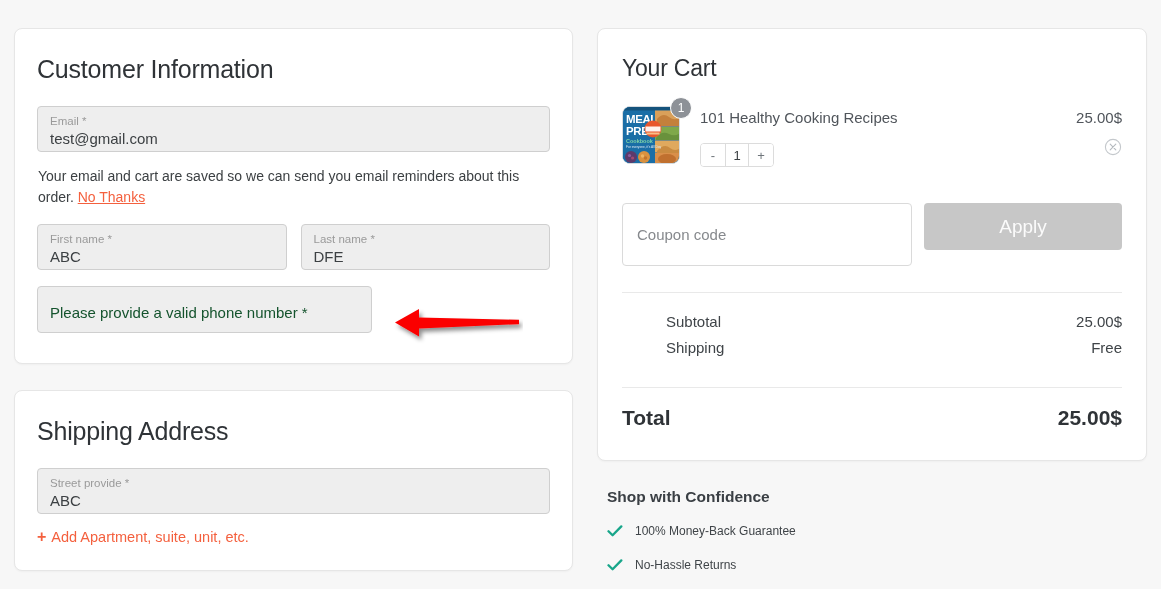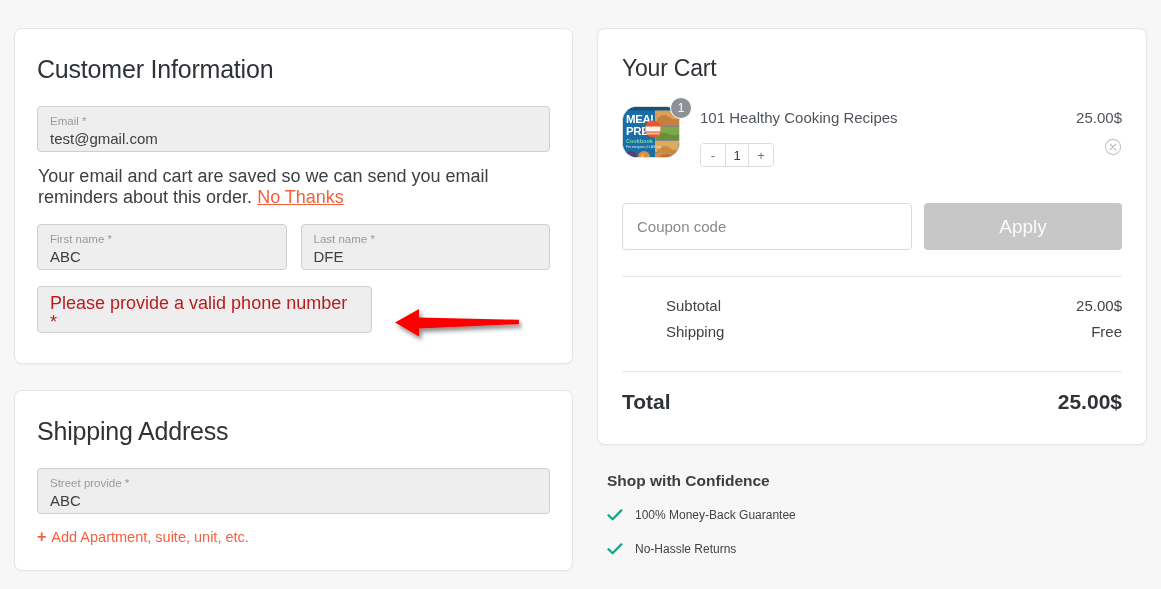--- a/index.html
+++ b/index.html
@@ -69,41 +69,41 @@
     color: #9a9a9a;
     line-height: 13px;
     margin-bottom: 1px;
   }
   .field-value {
     font-size: 15px;
     color: #3c4043;
     line-height: 19px;
   }
   .field-placeholder {
-    font-size: 18px;
-    color: #b91c1c;
+    font-size: 15px;
+    color: #14532d;
     line-height: 19px;
   }
 
   .field-row {
     display: flex;
     gap: 14px;
     margin-top: 16px;
   }
   .field-row > .field { flex: 1 1 0; }
 
   .field-phone {
     width: 335px;
     margin-top: 16px;
     height: 47px;
   }
 
   .helper-text {
     margin: 14px 0 0 1px;
-    font-size: 18px;
+    font-size: 14px;
     line-height: 21px;
     color: #3c4043;
     max-width: 490px;
   }
   .link-orange {
     color: #f4603e;
     text-decoration: underline;
     cursor: pointer;
   }
 
@@ -125,22 +125,22 @@
     gap: 0;
     position: relative;
   }
   .thumb-wrap {
     position: relative;
     width: 60px; height: 60px;
     flex: 0 0 60px;
     margin-right: 18px;
   }
   .thumb {
-    width: 58px; height: 52px;
-    border-radius: 15px;
+    width: 58px; height: 58px;
+    border-radius: 8px;
     overflow: hidden;
     border: 1px solid #d8dde1;
     background: #1d6fa5;
     position: relative;
   }
   .qty-badge {
     position: absolute;
     top: -9px; right: -10px;
     width: 22px; height: 22px;
     border-radius: 50%;
@@ -202,21 +202,21 @@
   }
 
   
   .coupon-row {
     display: flex;
     gap: 12px;
     margin-top: 36px;
   }
   .coupon-input {
     flex: 1 1 auto;
-    height: 47px;
+    height: 63px;
     border: 1px solid #dadada;
     border-radius: 4px;
     background: #fff;
     display: flex;
     align-items: center;
     padding: 0 14px;
     font-size: 15px;
     color: #86898d;
   }
   .apply-btn {

